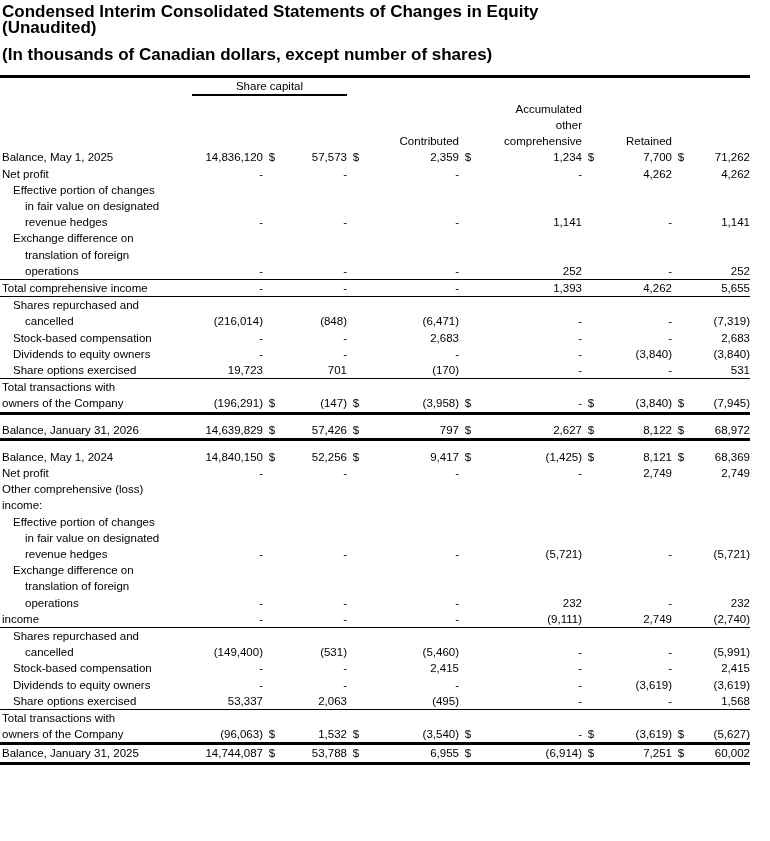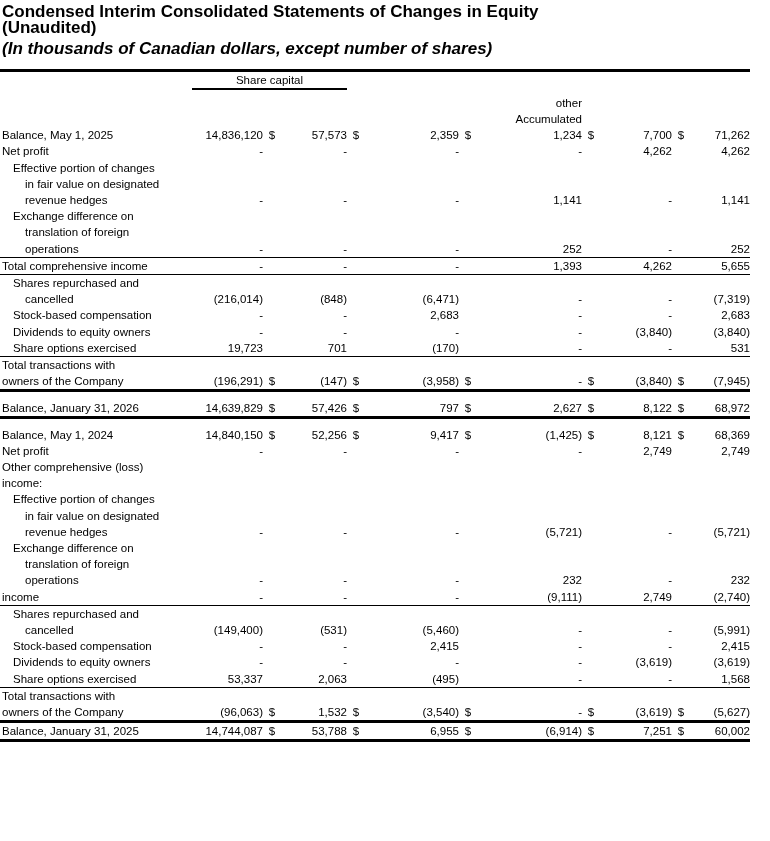--- a/index.html
+++ b/index.html
@@ -17,21 +17,21 @@
   .page { width: 770px; padding: 0; position: relative; }
 
   
   .titleblock { padding: 4px 0 0 2px; }
   .titleblock .tline {
     font-weight: bold;
     font-size: 17px;
     line-height: 15.5px;
     white-space: nowrap;
   }
-  .titleblock .tline.gap { margin-top: 6px; font-style: italic; }
+  .titleblock .tline.gap { margin-top: 12px; }
 
   
   table.stmt {
     width: 624px;
     border-collapse: collapse;
     table-layout: fixed;
     margin-top: 12px;
   }
   table.stmt td, table.stmt th {
     padding: 0;
@@ -173,37 +173,51 @@
           <td></td>
         </tr>
         <tr>
           <td class="hdr-blank"></td>
           <td class="hdr num"></td>
           <td class="hdr-blank"></td>
           <td class="hdr num"></td>
           <td class="hdr-blank"></td>
           <td class="hdr num"></td>
           <td class="hdr-blank"></td>
+          <td class="hdr num">Accumulated</td>
+          <td class="hdr-blank"></td>
+          <td class="hdr num"></td>
+          <td class="hdr-blank"></td>
+          <td class="hdr num"></td>
+        </tr>
+        <tr>
+          <td class="hdr-blank"></td>
+          <td class="hdr num"></td>
+          <td class="hdr-blank"></td>
+          <td class="hdr num"></td>
+          <td class="hdr-blank"></td>
+          <td class="hdr num"></td>
+          <td class="hdr-blank"></td>
           <td class="hdr num">other</td>
           <td class="hdr-blank"></td>
           <td class="hdr num"></td>
           <td class="hdr-blank"></td>
           <td class="hdr num"></td>
         </tr>
         <tr>
           <td class="hdr-blank"></td>
           <td class="hdr num"></td>
           <td class="hdr-blank"></td>
           <td class="hdr num"></td>
           <td class="hdr-blank"></td>
-          <td class="hdr num"></td>
-          <td class="hdr-blank"></td>
-          <td class="hdr num">Accumulated</td>
-          <td class="hdr-blank"></td>
-          <td class="hdr num"></td>
+          <td class="hdr num">Contributed</td>
+          <td class="hdr-blank"></td>
+          <td class="hdr num">comprehensive</td>
+          <td class="hdr-blank"></td>
+          <td class="hdr num">Retained</td>
           <td class="hdr-blank"></td>
           <td class="hdr num"></td>
         </tr>
         <tr>
           <td class="lbl ind0 bold">Balance, May 1, 2025</td>
           <td class="num bold">14,836,120</td>
           <td class="cur bold">$</td>
           <td class="num bold">57,573</td>
           <td class="cur bold">$</td>
           <td class="num bold">2,359</td>

